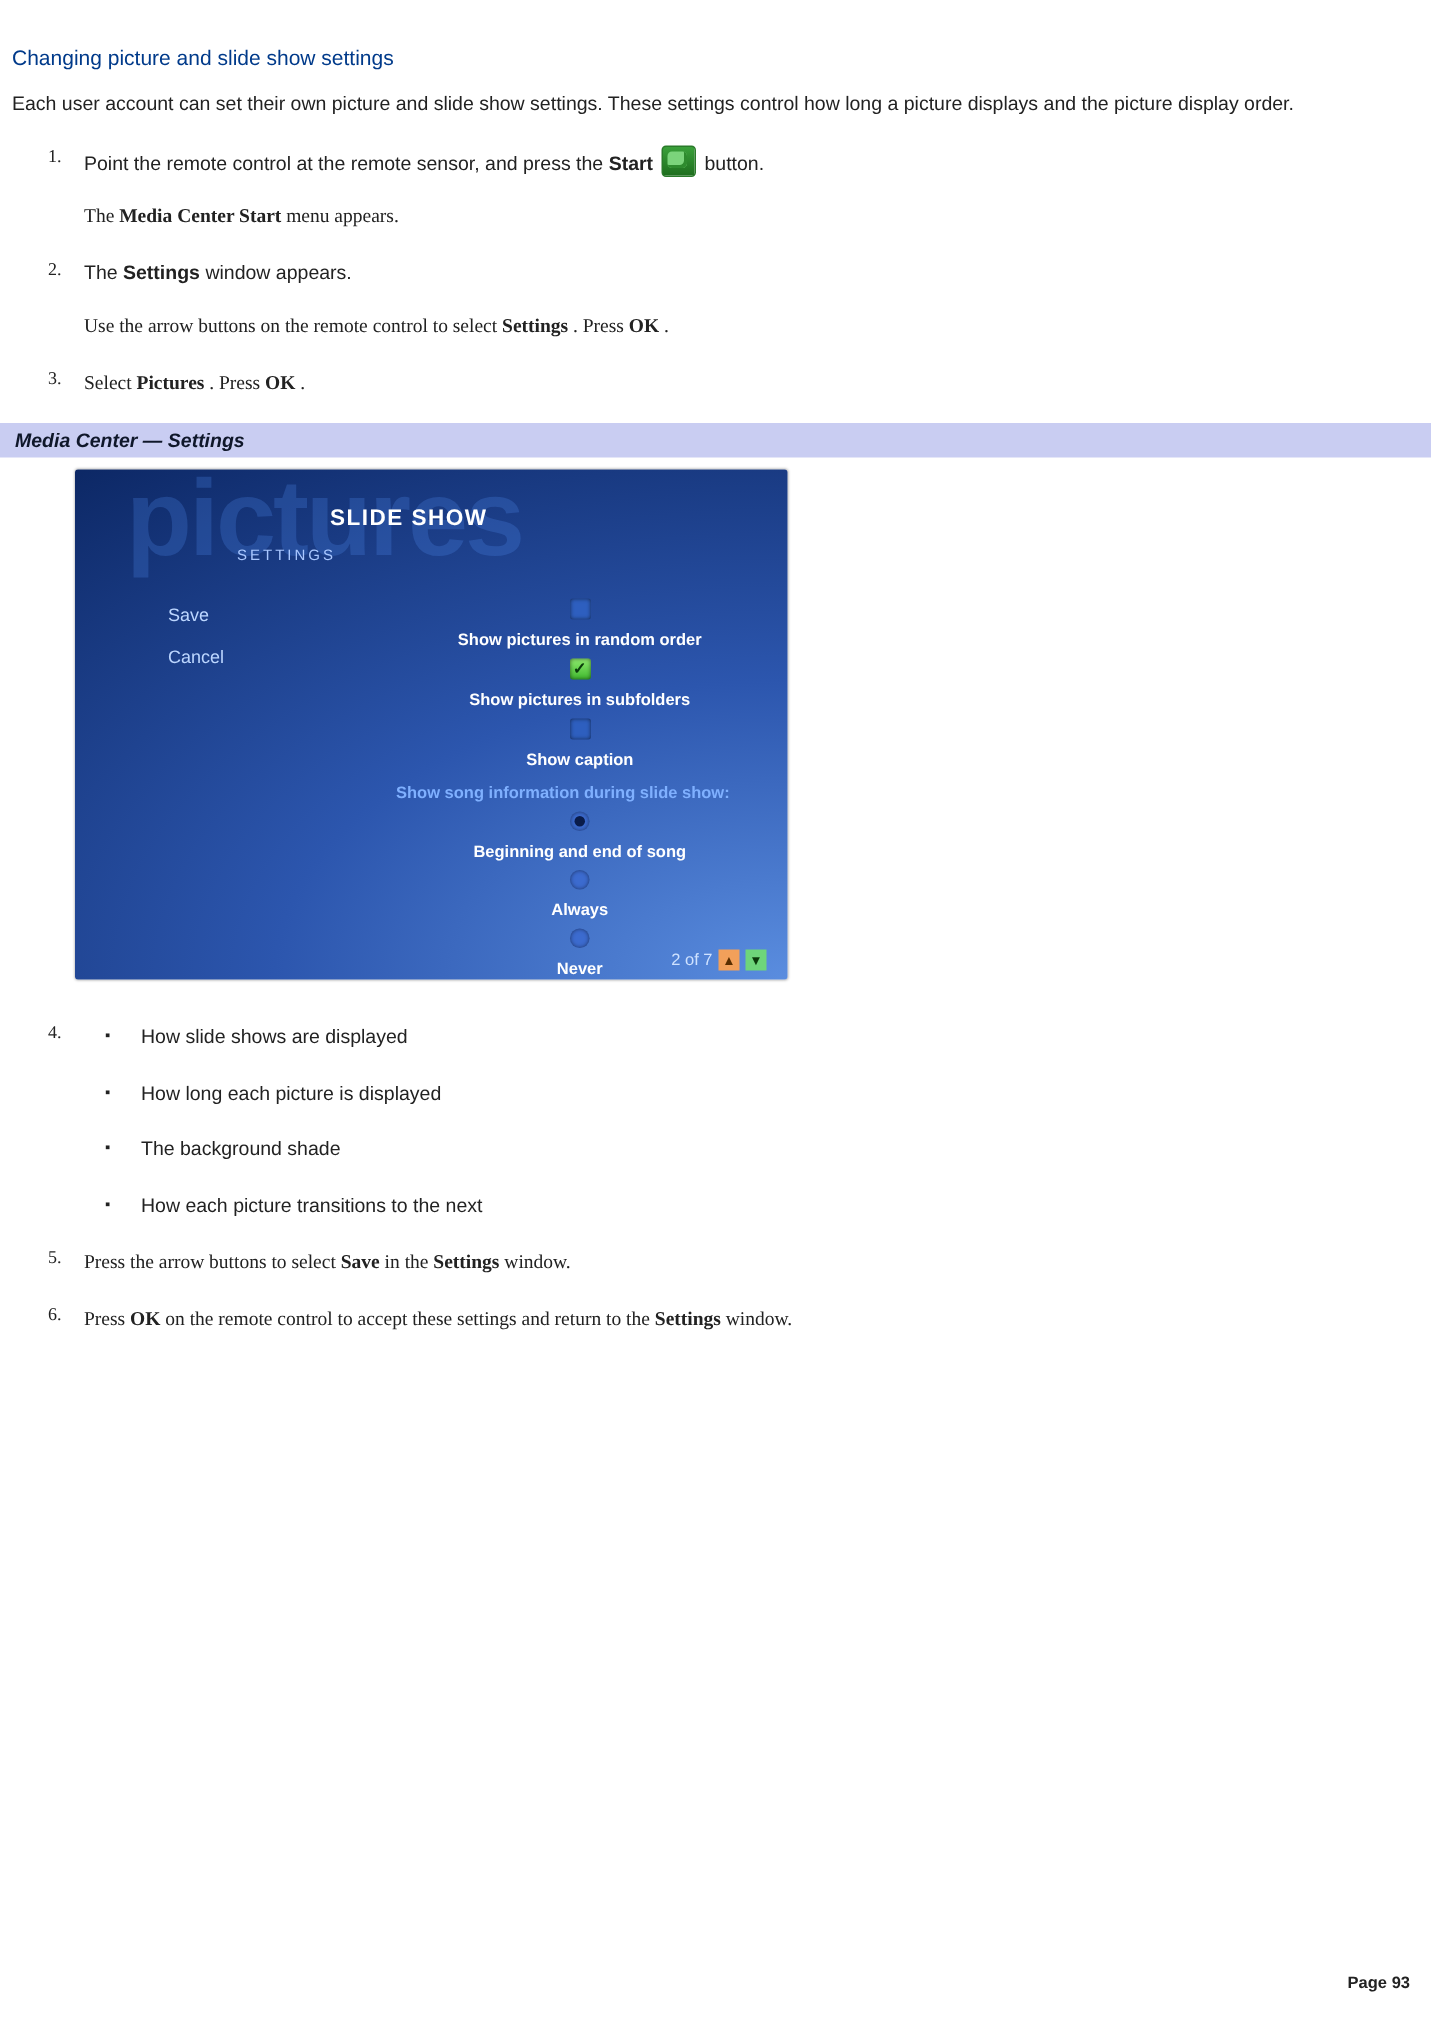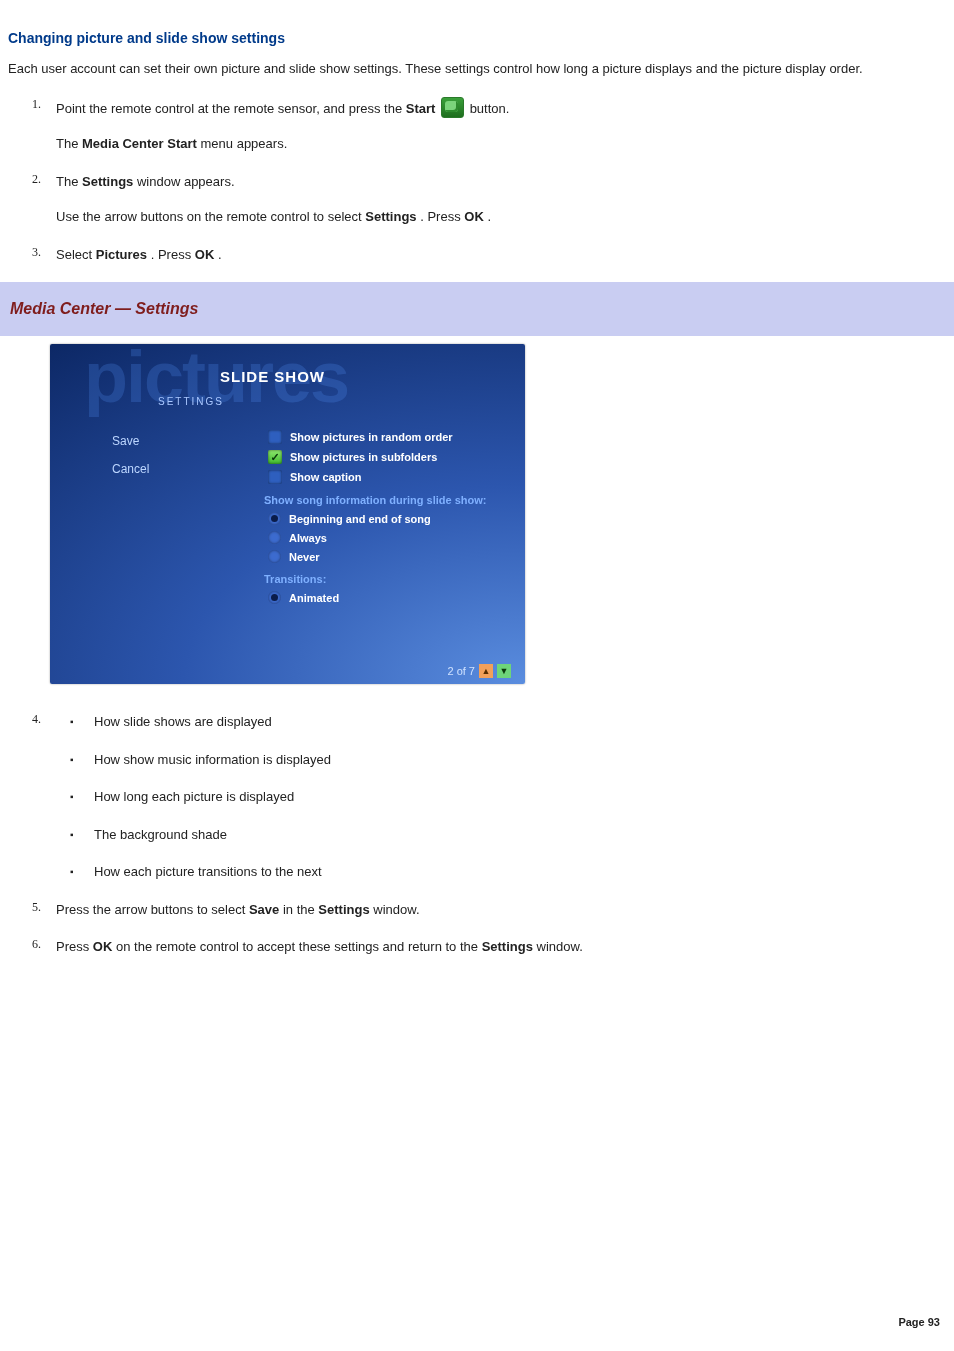--- a/index.html
+++ b/index.html
@@ -13,56 +13,56 @@
   }
   .page {
     padding: 8px 8px 60px 8px;
     box-sizing: border-box;
     position: relative;
     min-height: 1340px;
   }
   h2.section-title {
     color: #003a8a;
     font-size: 14px;
-    font-weight: bold;
+    font-weight: normal;
     margin: 22px 0 14px 0;
   }
   p.intro { margin: 0 0 18px 0; line-height: 1.45; }
   ol.steps { list-style: none; margin: 0; padding: 0 0 0 24px; }
   ol.steps > li { margin: 0 0 18px 0; position: relative; padding-left: 24px; }
   ol.steps > li .num {
     position: absolute; left: 0; top: 0;
     font-family: Georgia, 'Times New Roman', serif;
     font-size: 12px;
   }
   .step-body { line-height: 1.5; }
   .step-body p { margin: 0 0 16px 0; }
-  .step-body p:last-child { margin-bottom: 0; }
+  .step-body p:last-child { margin-bottom: 0; font-family: Liberation Serif, serif; }
   .inline-icon {
     display: inline-block;
     width: 21px; height: 19px;
     vertical-align: -5px;
     border: 1px solid #2a7a2a;
     border-radius: 3px;
     background: linear-gradient(#3aa03a, #1e6e1e);
     position: relative;
     margin: 0 2px;
   }
   .inline-icon::after{
     content:""; position:absolute; left:3px; top:3px; width:13px; height:11px;
     border-radius:3px; background:#7bd47b; box-shadow: inset -2px -2px 0 #2e8b2e;
   }
   .banner {
     background: #c9cdf2;
     margin: 8px -8px 8px -8px;
-    padding: 18px 10px;
+    padding: 4px 10px;
     font-style: italic;
     font-weight: bold;
-    color: #7f1d1d;
-    font-size: 16px;
+    color: #0f172a;
+    font-size: 13px;
   }
 
   .mc-wrap { padding: 0 0 18px 42px; }
   .mc {
     width: 475px;
     height: 340px;
     border-radius: 2px;
     background: radial-gradient(ellipse 160% 130% at 100% 100%, #5a8ddf 0%, #2c56ae 45%, #0c2764 100%);
     color: #cfe2ff;
     font-family: 'Segoe UI', Verdana, sans-serif;
@@ -92,21 +92,21 @@
     position: absolute; left: 62px; top: 90px; font-size: 12px;
   }
   .mc .leftmenu div { margin-bottom: 14px; color: #bcd6ff; }
   .mc .opts {
     position: absolute; left: 218px; top: 86px; right: 20px;
     font-size: 11px; color: #cfe2ff;
   }
   .mc .opt-row {
     display: flex; align-items: center; gap: 8px;
     margin-bottom: 6px;
-    color: #fff; font-weight: bold;
+    color: #fff; font-weight: bold; flex-direction: column;
   }
   .mc .chk {
     width: 14px; height: 14px; border-radius: 2px;
     background: #2e5fbf;
     box-shadow: inset 0 0 3px rgba(0,0,0,0.6);
     display: flex; align-items: center; justify-content: center;
     font-size: 11px; line-height: 1;
   }
   .mc .chk.checked { background: linear-gradient(#8fea6e,#3fb92f); color: #0a3a0a; }
   .mc .grouplabel { color: #7fb0ff; font-weight: bold; font-size: 11px; margin: 10px 0 6px -4px; }
@@ -252,21 +252,20 @@
       </div>
     </div>
   </div>
 
   <ol class="steps" start="4">
     <li>
       <span class="num">4.</span>
       <div class="step-body">
         <ul class="sub">
           <li>How slide shows are displayed</li>
-          <li>How show music information is displayed</li>
           <li>How long each picture is displayed</li>
           <li>The background shade</li>
           <li>How each picture transitions to the next</li>
         </ul>
       </div>
     </li>
 
     <li>
       <span class="num">5.</span>
       <div class="step-body">

